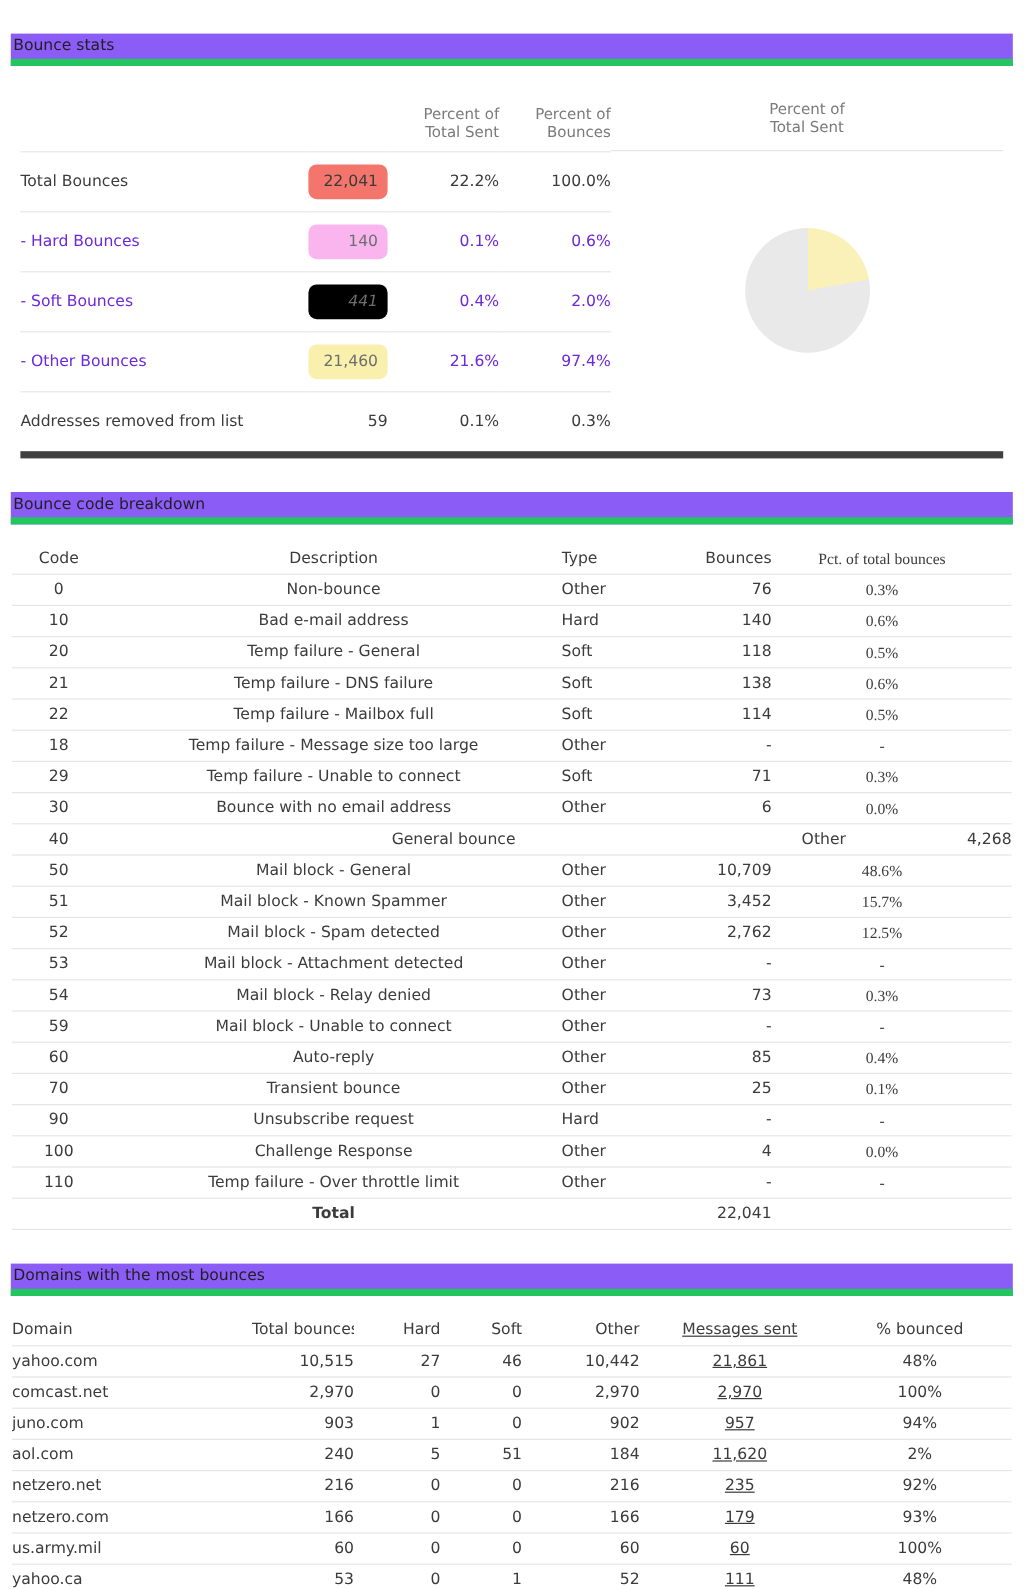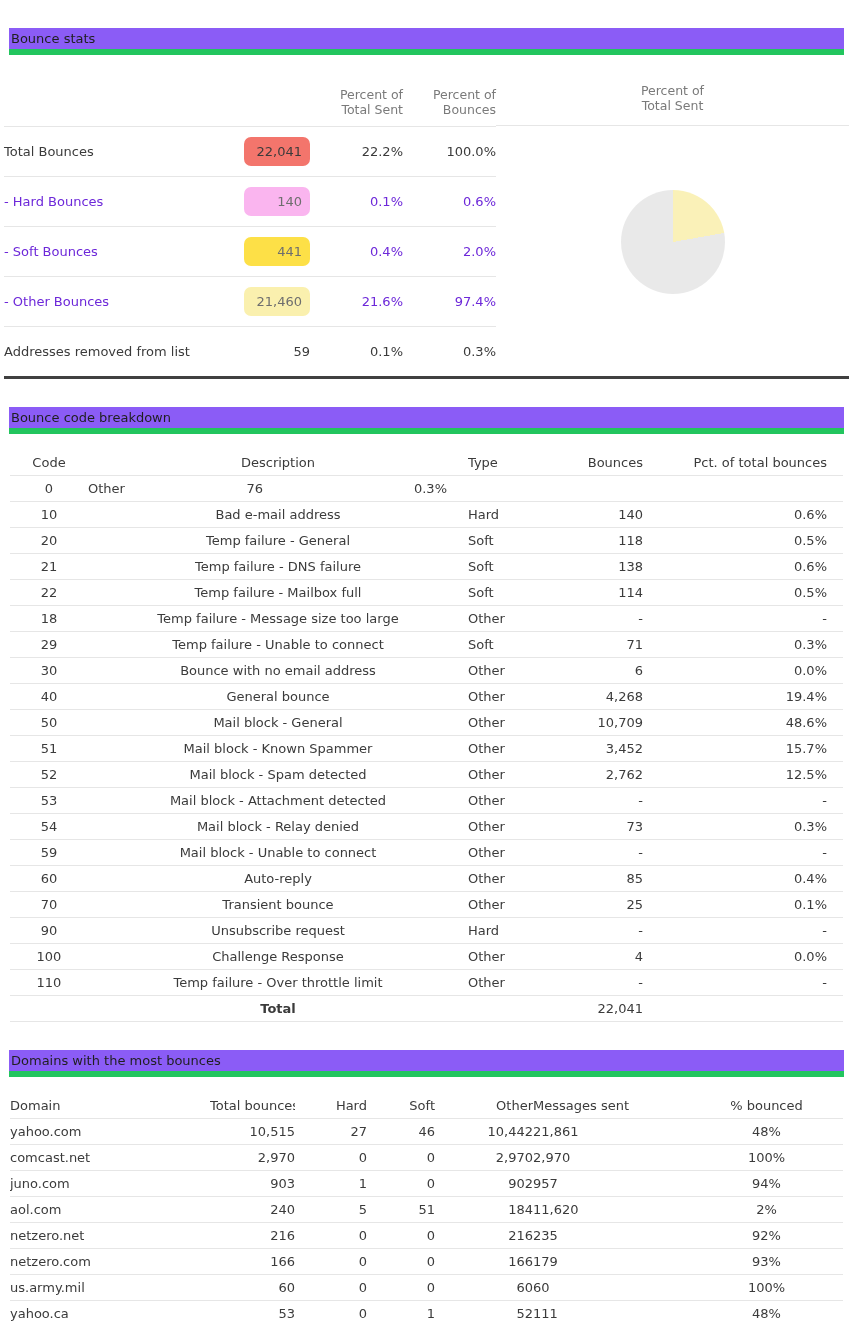--- a/index.html
+++ b/index.html
@@ -19,22 +19,22 @@
     margin: 16px 9px;
     background: #8b5cf6;
     border-bottom: 6px solid #22c55e;
     padding: 3px 2px;
     color: #1f1f1f;
   }
 
   
   .stats-wrap {
     display: flex;
-    margin: 0 4px;
-    border-bottom: 3px solid #404040;
+    margin: 0 17px;
+    border-bottom: 6px solid #404040;
     justify-content: center;
   }
   table.stats { border-collapse: collapse; width: 492px; table-layout: fixed; }
   table.stats th {
     height: 55px;
     vertical-align: bottom;
     padding: 0 0 9px 0;
     color: #7a7a7a;
     font-weight: normal;
     font-size: 12.5px;
@@ -50,21 +50,21 @@
   tr.muted td.label, tr.muted td.pct { color: #6d28d9; }
   .badge {
     display: block;
     width: 100%;
     border-radius: 7px;
     padding: 7px 8px;
     text-align: right;
   }
   .badge.red    { background: #f3756c; color: #3b3b3b; }
   .badge.pink   { background: #fab5ef; color: #6e6e6e; }
-  .badge.green  { background: #fde047; color: #6e6e6e; }
+  .badge.green  { background: #000000; color: #6e6e6e; font-style: italic; }
   .badge.yellow { background: #faf0ae; color: #6e6e6e; }
   td.plainval { padding-right: 8px; }
 
   .pie-area { flex: 1; display: flex; }
   .pie-col { flex: 1; display: flex; flex-direction: column; align-items: center; }
   .pie-col-header {
     align-self: stretch;
     height: 55px;
     border-bottom: 1px solid #e6e6e6;
     display: flex;
@@ -86,30 +86,30 @@
     border-bottom: 1px solid #e6e6e6;
   }
   .t-row > div { overflow: hidden; white-space: nowrap; }
   .section { margin-top: 28px; }
 
   
   .c-code    { width: 78px;  text-align: center; }
   .c-desc    { flex: 1;      text-align: center; }
   .c-type    { width: 100px; text-align: left; }
   .c-bounces { width: 75px;  text-align: right; }
-  .c-pct     { width: 200px; text-align: right; padding-right: 16px; }
+  .c-pct     { width: 200px; text-align: center; padding-right: 16px; font-family: Liberation Serif, serif; }
   .bold { font-weight: bold; }
 
   
   .d-domain { width: 200px; text-align: left; }
   .d-total  { width: 85px;  text-align: right; }
   .d-hard   { width: 72px;  text-align: right; }
   .d-soft   { width: 68px;  text-align: right; }
   .d-other  { width: 98px;  text-align: right; }
-  .d-sent   { flex: 1;      text-align: left; }
+  .d-sent   { flex: 1;      text-align: center; text-decoration: underline; }
   .d-pct    { width: 143px; text-align: center; padding-right: 10px; }
 </style>
 </head>
 <body>
 
 <div class="section" style="margin-top:0">
   <div class="title-bar">Bounce stats</div>
 
   <div class="stats-wrap">
     <table class="stats">
@@ -190,20 +190,21 @@
       <div class="c-desc">Description</div>
       <div class="c-type">Type</div>
       <div class="c-bounces">Bounces</div>
       <div class="c-pct">Pct. of total bounces</div>
     </div>
 
     <div>
 
         <div class="t-row">
           <div class="c-code">0</div>
+          <div class="c-desc">Non-bounce</div>
           <div class="c-type">Other</div>
           <div class="c-bounces">76</div>
           <div class="c-pct">0.3%</div>
         </div>
 
         <div class="t-row">
           <div class="c-code">10</div>
           <div class="c-desc">Bad e-mail address</div>
           <div class="c-type">Hard</div>
           <div class="c-bounces">140</div>
@@ -256,21 +257,20 @@
           <div class="c-type">Other</div>
           <div class="c-bounces">6</div>
           <div class="c-pct">0.0%</div>
         </div>
 
         <div class="t-row">
           <div class="c-code">40</div>
           <div class="c-desc">General bounce</div>
           <div class="c-type">Other</div>
           <div class="c-bounces">4,268</div>
-          <div class="c-pct">19.4%</div>
         </div>
 
         <div class="t-row">
           <div class="c-code">50</div>
           <div class="c-desc">Mail block - General</div>
           <div class="c-type">Other</div>
           <div class="c-bounces">10,709</div>
           <div class="c-pct">48.6%</div>
         </div>
 

